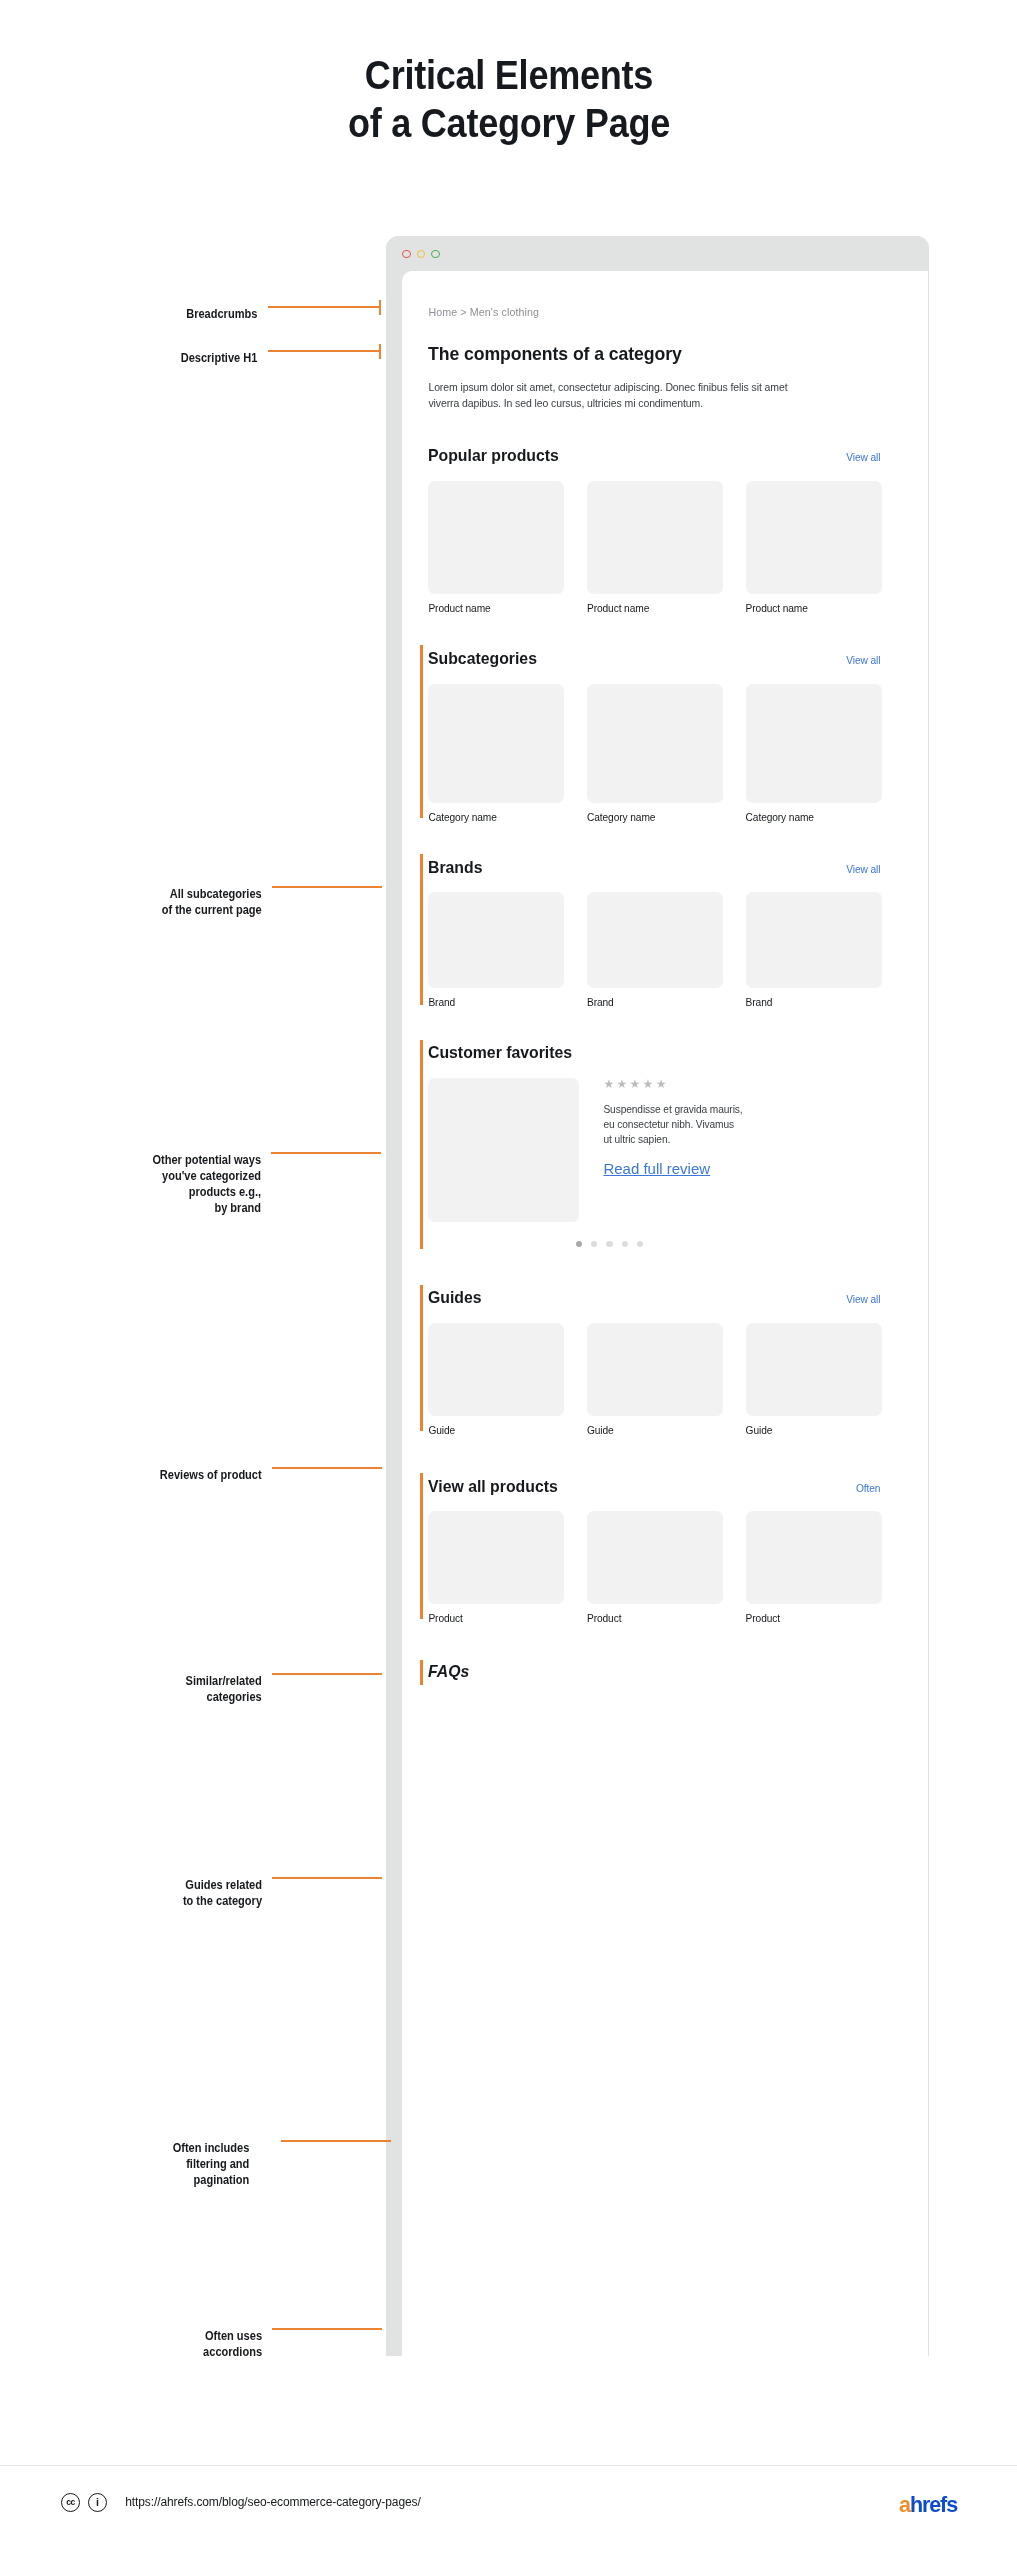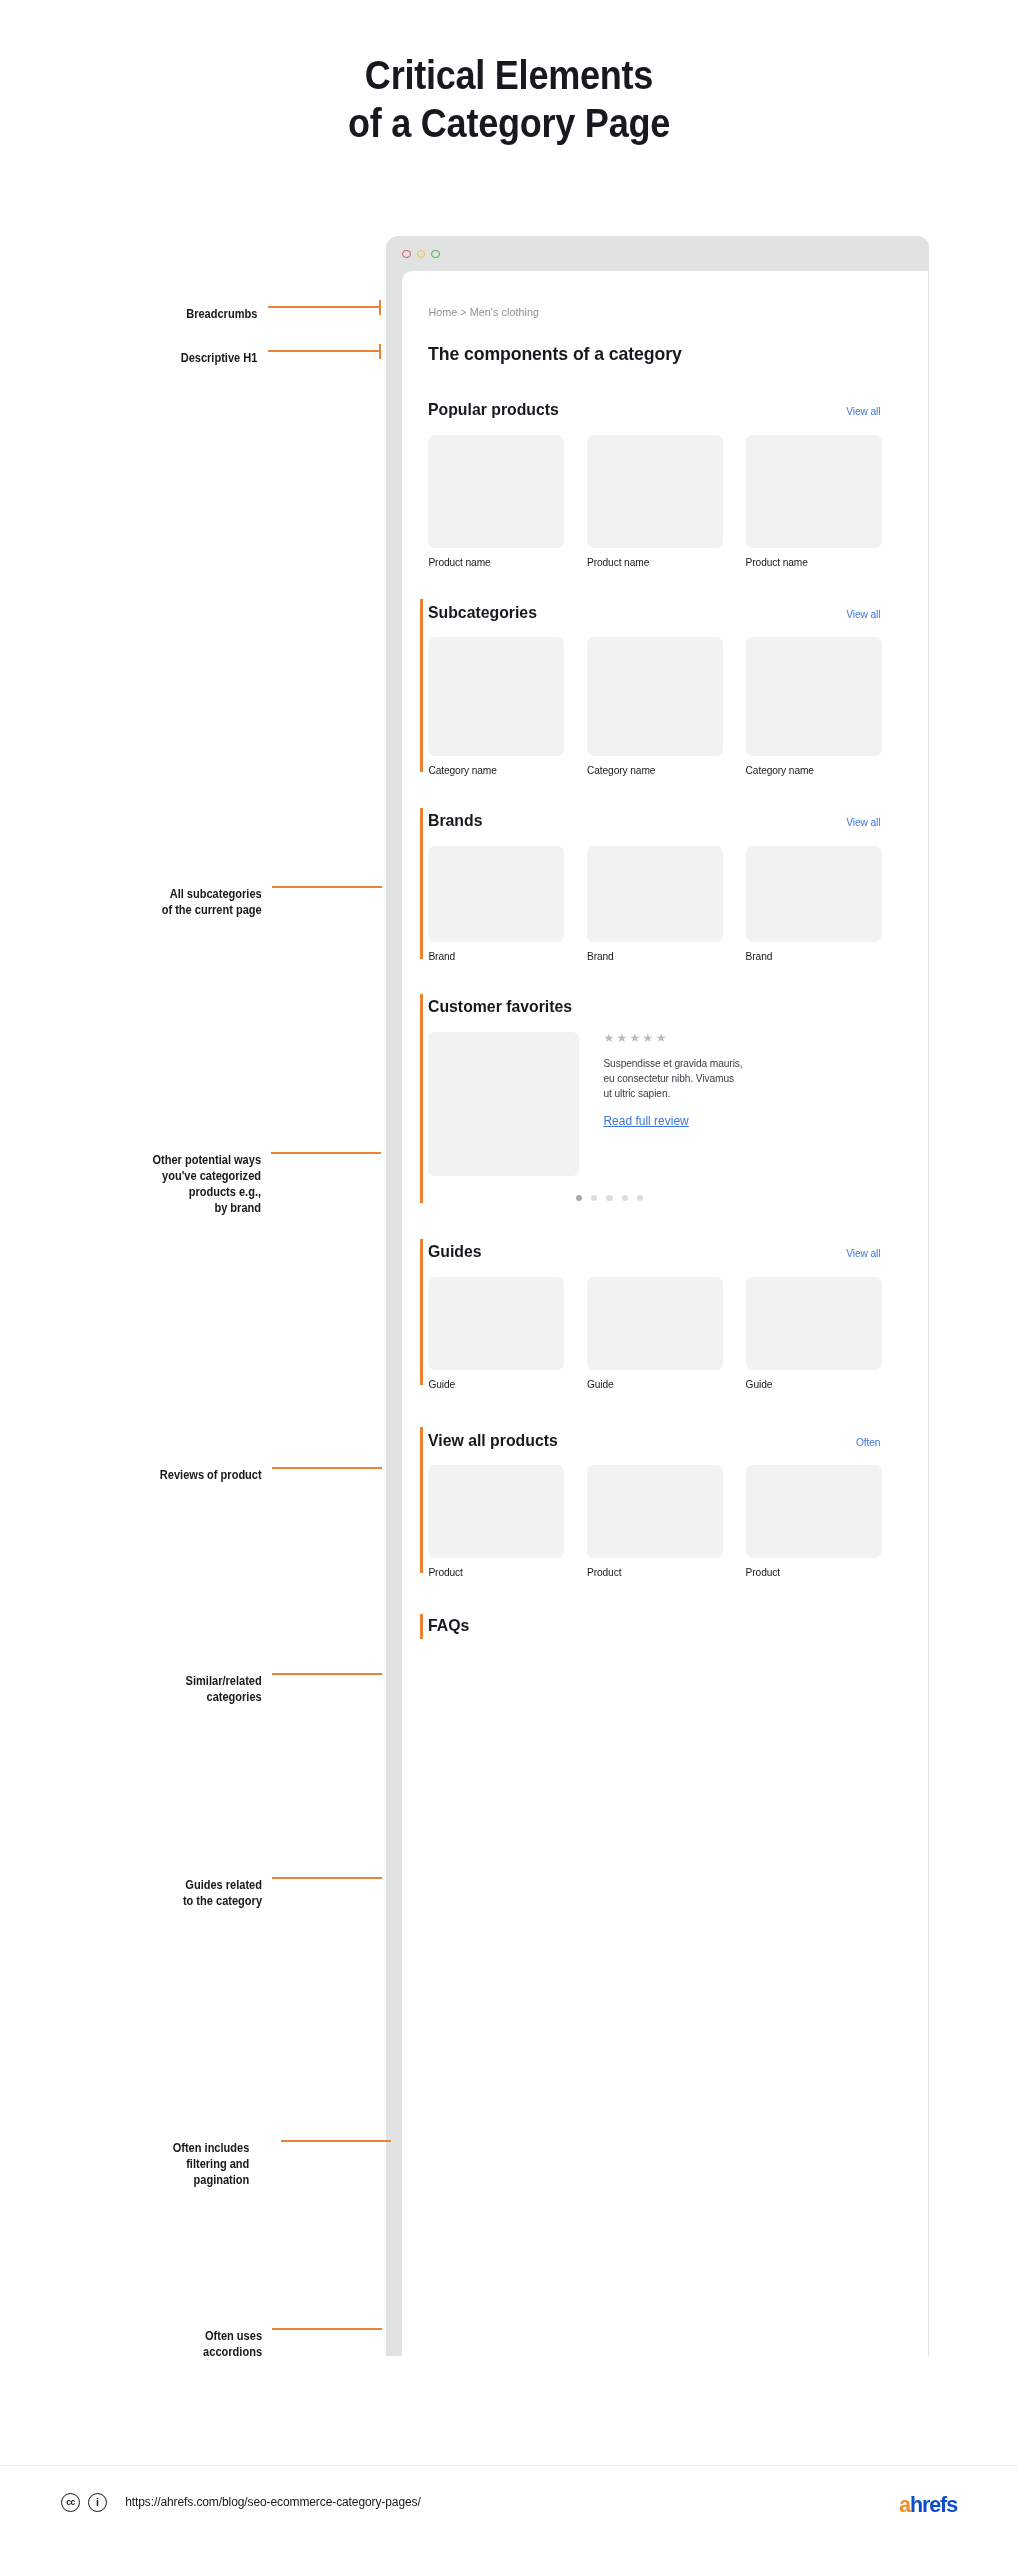--- a/index.html
+++ b/index.html
@@ -170,21 +170,21 @@
   .review-text {
     font-size: 10.2px;
     line-height: 1.48;
     color: #3b4046;
     width: 141px;
     letter-spacing: -0.1px;
   }
   .review-link {
     display: inline-block;
     margin-top: 12.4px;
-    font-size: 12px;
+    font-size: 15px;
     color: #3b76d8;
   }
   .carousel-dots {
     display: flex;
     gap: 9px;
     justify-content: center;
     width: 317px;
     margin-top: 19px;
     margin-left: 22.6px;
   }
@@ -306,20 +306,21 @@
     </div>
   </div>
   <div class="browser-body">
 
     <div class="page">
 
       <div class="breadcrumb">Home &gt; Men's clothing</div>
 
       <div class="h1">The components of a category</div>
 
+      <div class="lead">Lorem ipsum dolor sit amet, consectetur adipiscing. Donec finibus felis sit amet viverra dapibus. In sed leo cursus, ultricies mi condimentum.</div>
 
       <div class="section">
         <div class="section-head">
           <span class="section-title">Popular products</span>
           <span class="section-link">View all</span>
         </div>
         <div class="card-row">
           <div class="card-col">
             <div class="card tall"></div>
             <div class="card-label">Product name</div>
@@ -445,21 +446,21 @@
             <div class="card prod"></div>
             <div class="card-label">Product</div>
           </div>
           <div class="card-col">
             <div class="card prod"></div>
             <div class="card-label">Product</div>
           </div>
         </div>
       </div>
 
-      <div class="section" style="margin-top:38px;">
+      <div class="section" style="margin-top:38px;font-style:italic;">
         <div class="bracket" style="top:-2.3px;height:25px;"></div>
         <div class="section-head" style="margin-bottom:0;">
           <span class="section-title">FAQs</span>
         </div>
       </div>
 
     </div>
   </div>
 </div>
 

